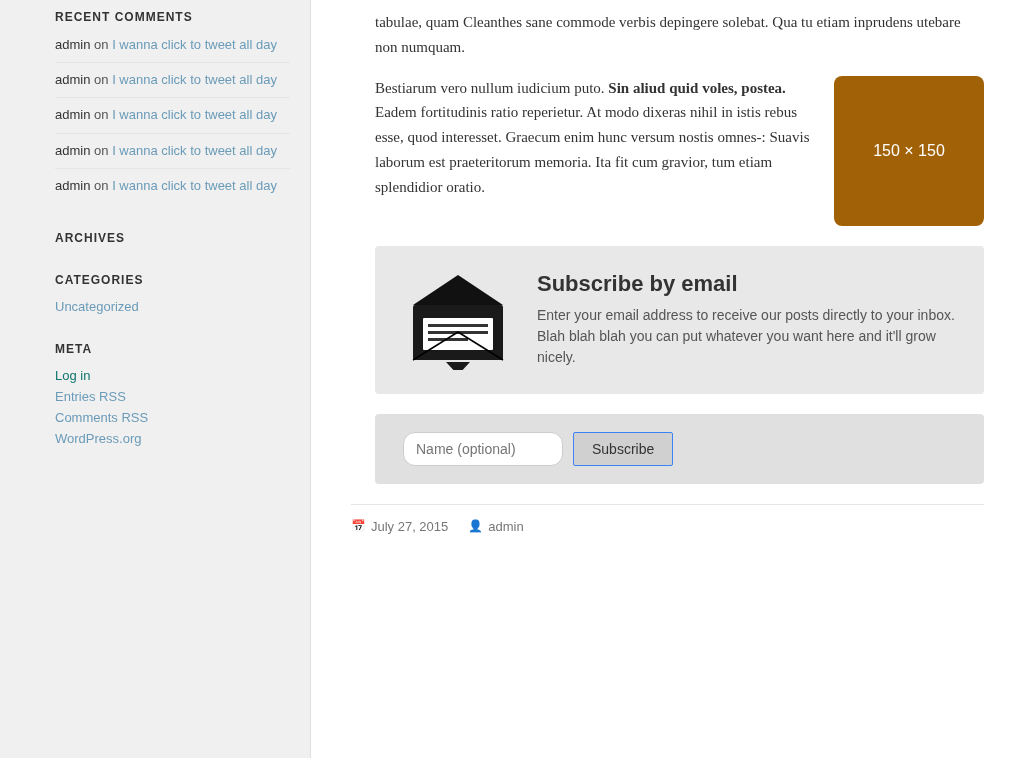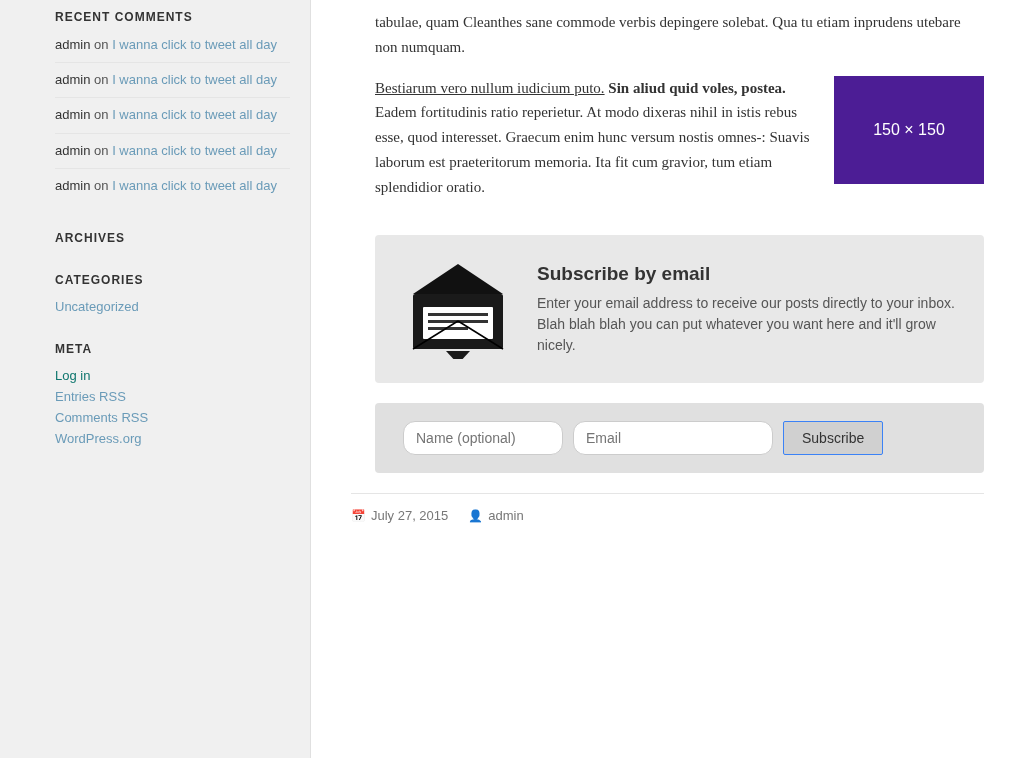--- a/index.html
+++ b/index.html
@@ -103,37 +103,37 @@
       align-items: flex-start;
     }
 
     .article-paragraph-text {
       flex: 1;
     }
 
     .article-image-placeholder {
       width: 150px;
       min-width: 150px;
-      height: 108px;
-      background: #4c1d95;
+      height: 150px;
+      background: #a16207;
       display: flex;
       align-items: center;
       justify-content: center;
       color: #fff;
       font-family: Arial, Helvetica, sans-serif;
       font-size: 16px;
       flex-shrink: 0;
+      border-radius: 8px;
     }
 
     .bold-italic {
       font-weight: bold;
     }
 
     .underline {
-      text-decoration: underline;
     }
 
     
     .subscribe-box {
       background: #e8e8e8;
       border-radius: 4px;
       padding: 24px 28px;
       display: flex;
       align-items: center;
       gap: 24px;
@@ -148,21 +148,21 @@
       align-items: center;
       justify-content: center;
     }
 
     .subscribe-content {
       flex: 1;
     }
 
     .subscribe-title {
       font-family: Arial, Helvetica, sans-serif;
-      font-size: 19px;
+      font-size: 22px;
       font-weight: bold;
       color: #333;
       margin-bottom: 8px;
     }
 
     .subscribe-desc {
       font-family: Arial, Helvetica, sans-serif;
       font-size: 14px;
       color: #555;
       line-height: 1.5;
@@ -324,21 +324,20 @@
         </svg>
       </div>
       <div class="subscribe-content">
         <div class="subscribe-title">Subscribe by email</div>
         <div class="subscribe-desc">Enter your email address to receive our posts directly to your inbox. Blah blah blah you can put whatever you want here and it'll grow nicely.</div>
       </div>
     </div>
 
     <div class="subscribe-form-row">
       <input class="subscribe-input subscribe-input-name" type="text" placeholder="Name (optional)" style="">
-      <input class="subscribe-input subscribe-input-email" type="email" placeholder="Email" style="">
       <button class="subscribe-button">Subscribe</button>
     </div>
 
   </div>
 
   <div class="article-footer">
     <div class="footer-date">
       <span class="footer-icon">📅</span>
       <span>July 27, 2015</span>
     </div>

